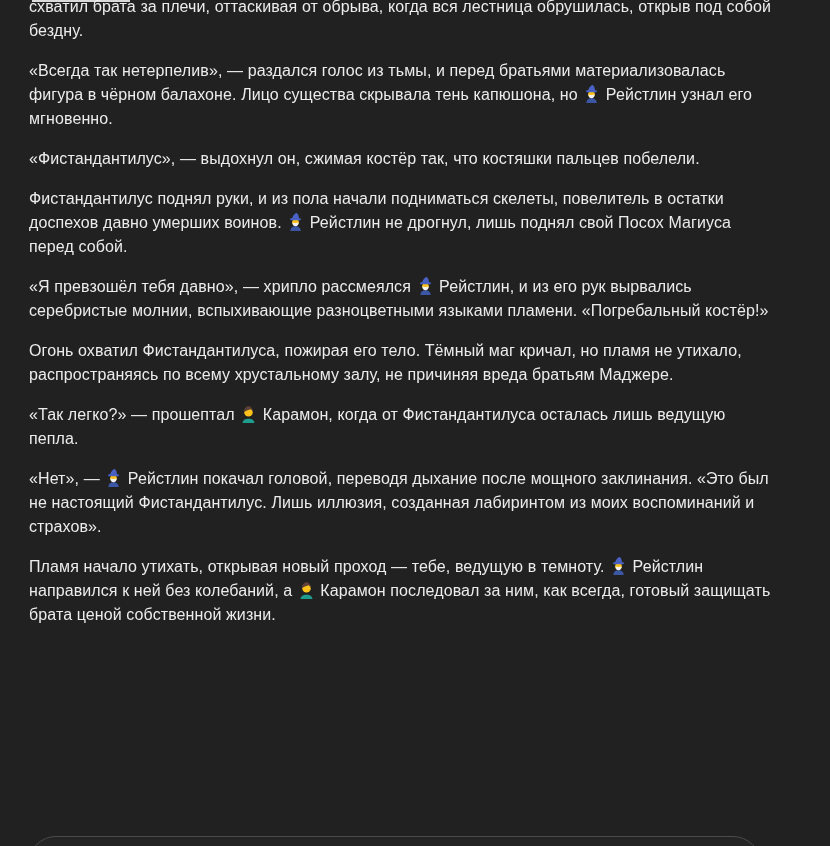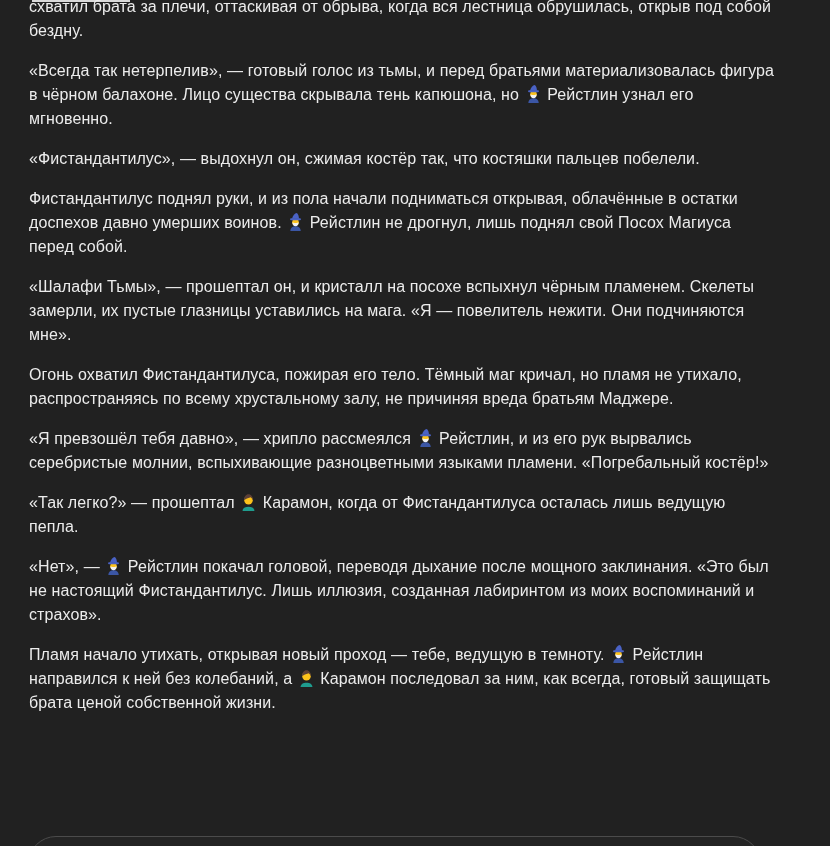--- a/index.html
+++ b/index.html
@@ -58,44 +58,43 @@
   }
 </style>
 </head>
 <body>
 
 <div class="clip-frag"></div>
 
 <div class="story">
   <div>
       <p class="para"><span>схватил брата за плечи, оттаскивая от обрыва, когда вся лестница обрушилась, открыв под собой бездну.</span></p>
-      <p class="para"><span>«Всегда так нетерпелив», — готовый голос из тьмы, и перед братьями материализовалась фигура в чёрном балахоне. Лицо существа скрывала тень капюшона, но </span><svg viewBox="0 0 36 40" xmlns="http://www.w3.org/2000/svg" class="emoji" aria-label="🧙‍♂️">
+      <p class="para"><span>«Всегда так нетерпелив», — раздался голос из тьмы, и перед братьями материализовалась фигура в чёрном балахоне. Лицо существа скрывала тень капюшона, но </span><svg viewBox="0 0 36 40" xmlns="http://www.w3.org/2000/svg" class="emoji" aria-label="🧙‍♂️">
     <path d="M7 40c0-6.5 4.5-10 11-10s11 3.5 11 10z" fill="#3b56a5"></path>
     <circle cx="18" cy="21.5" r="7" fill="#fcc21b"></circle>
     <path d="M11.5 21.5c0 5.5 2.5 8.5 6.5 8.5s6.5-3 6.5-8.5c-2 2.2-11 2.2-13 0z" fill="#f2f2f2"></path>
     <path d="M21 2c-5 1-8.5 5-10.5 12h15C24.8 8 23.5 4 21 2z" fill="#4a62c5"></path>
     <rect x="6.5" y="13" width="23" height="4.5" rx="2.2" fill="#4a62c5"></rect>
   </svg><span> Рейстлин узнал его мгновенно.</span></p>
       <p class="para"><span>«Фистандантилус», — выдохнул он, сжимая костёр так, что костяшки пальцев побелели.</span></p>
-      <p class="para"><span>Фистандантилус поднял руки, и из пола начали подниматься открывая, облачённые в остатки доспехов давно умерших воинов. </span><svg viewBox="0 0 36 40" xmlns="http://www.w3.org/2000/svg" class="emoji" aria-label="🧙‍♂️">
+      <p class="para"><span>Фистандантилус поднял руки, и из пола начали подниматься скелеты, повелитель в остатки доспехов давно умерших воинов. </span><svg viewBox="0 0 36 40" xmlns="http://www.w3.org/2000/svg" class="emoji" aria-label="🧙‍♂️">
     <path d="M7 40c0-6.5 4.5-10 11-10s11 3.5 11 10z" fill="#3b56a5"></path>
     <circle cx="18" cy="21.5" r="7" fill="#fcc21b"></circle>
     <path d="M11.5 21.5c0 5.5 2.5 8.5 6.5 8.5s6.5-3 6.5-8.5c-2 2.2-11 2.2-13 0z" fill="#f2f2f2"></path>
     <path d="M21 2c-5 1-8.5 5-10.5 12h15C24.8 8 23.5 4 21 2z" fill="#4a62c5"></path>
     <rect x="6.5" y="13" width="23" height="4.5" rx="2.2" fill="#4a62c5"></rect>
   </svg><span> Рейстлин не дрогнул, лишь поднял свой Посох Магиуса перед собой.</span></p>
-      <p class="para"><span>«Шалафи Тьмы», — прошептал он, и кристалл на посохе вспыхнул чёрным пламенем. Скелеты замерли, их пустые глазницы уставились на мага. «Я — повелитель нежити. Они подчиняются мне».</span></p>
-      <p class="para"><span>Огонь охватил Фистандантилуса, пожирая его тело. Тёмный маг кричал, но пламя не утихало, распространяясь по всему хрустальному залу, не причиняя вреда братьям Маджере.</span></p>
       <p class="para"><span>«Я превзошёл тебя давно», — хрипло рассмеялся </span><svg viewBox="0 0 36 40" xmlns="http://www.w3.org/2000/svg" class="emoji" aria-label="🧙‍♂️">
     <path d="M7 40c0-6.5 4.5-10 11-10s11 3.5 11 10z" fill="#3b56a5"></path>
     <circle cx="18" cy="21.5" r="7" fill="#fcc21b"></circle>
     <path d="M11.5 21.5c0 5.5 2.5 8.5 6.5 8.5s6.5-3 6.5-8.5c-2 2.2-11 2.2-13 0z" fill="#f2f2f2"></path>
     <path d="M21 2c-5 1-8.5 5-10.5 12h15C24.8 8 23.5 4 21 2z" fill="#4a62c5"></path>
     <rect x="6.5" y="13" width="23" height="4.5" rx="2.2" fill="#4a62c5"></rect>
   </svg><span> Рейстлин, и из его рук вырвались серебристые молнии, вспыхивающие разноцветными языками пламени. «Погребальный костёр!»</span></p>
+      <p class="para"><span>Огонь охватил Фистандантилуса, пожирая его тело. Тёмный маг кричал, но пламя не утихало, распространяясь по всему хрустальному залу, не причиняя вреда братьям Маджере.</span></p>
       <p class="para"><span>«Так легко?» — прошептал </span><svg viewBox="0 0 36 40" xmlns="http://www.w3.org/2000/svg" class="emoji" aria-label="👨">
     <path d="M5.5 40c0-6 5.5-9 12.5-9s12.5 3 12.5 9z" fill="#1f9c8e"></path>
     <circle cx="18" cy="17.5" r="9" fill="#fcc21b"></circle>
     <path d="M9 17.5C8.5 9.5 12.5 4.5 18 4.5s9.5 5 9 13c-1.3-3.5-2.8-5.3-4.5-6.3-3.5 1.6-9 1.6-13.5 6.3z" fill="#5d4037"></path>
   </svg><span> Карамон, когда от Фистандантилуса осталась лишь ведущую пепла.</span></p>
       <p class="para"><span>«Нет», — </span><svg viewBox="0 0 36 40" xmlns="http://www.w3.org/2000/svg" class="emoji" aria-label="🧙‍♂️">
     <path d="M7 40c0-6.5 4.5-10 11-10s11 3.5 11 10z" fill="#3b56a5"></path>
     <circle cx="18" cy="21.5" r="7" fill="#fcc21b"></circle>
     <path d="M11.5 21.5c0 5.5 2.5 8.5 6.5 8.5s6.5-3 6.5-8.5c-2 2.2-11 2.2-13 0z" fill="#f2f2f2"></path>
     <path d="M21 2c-5 1-8.5 5-10.5 12h15C24.8 8 23.5 4 21 2z" fill="#4a62c5"></path>

